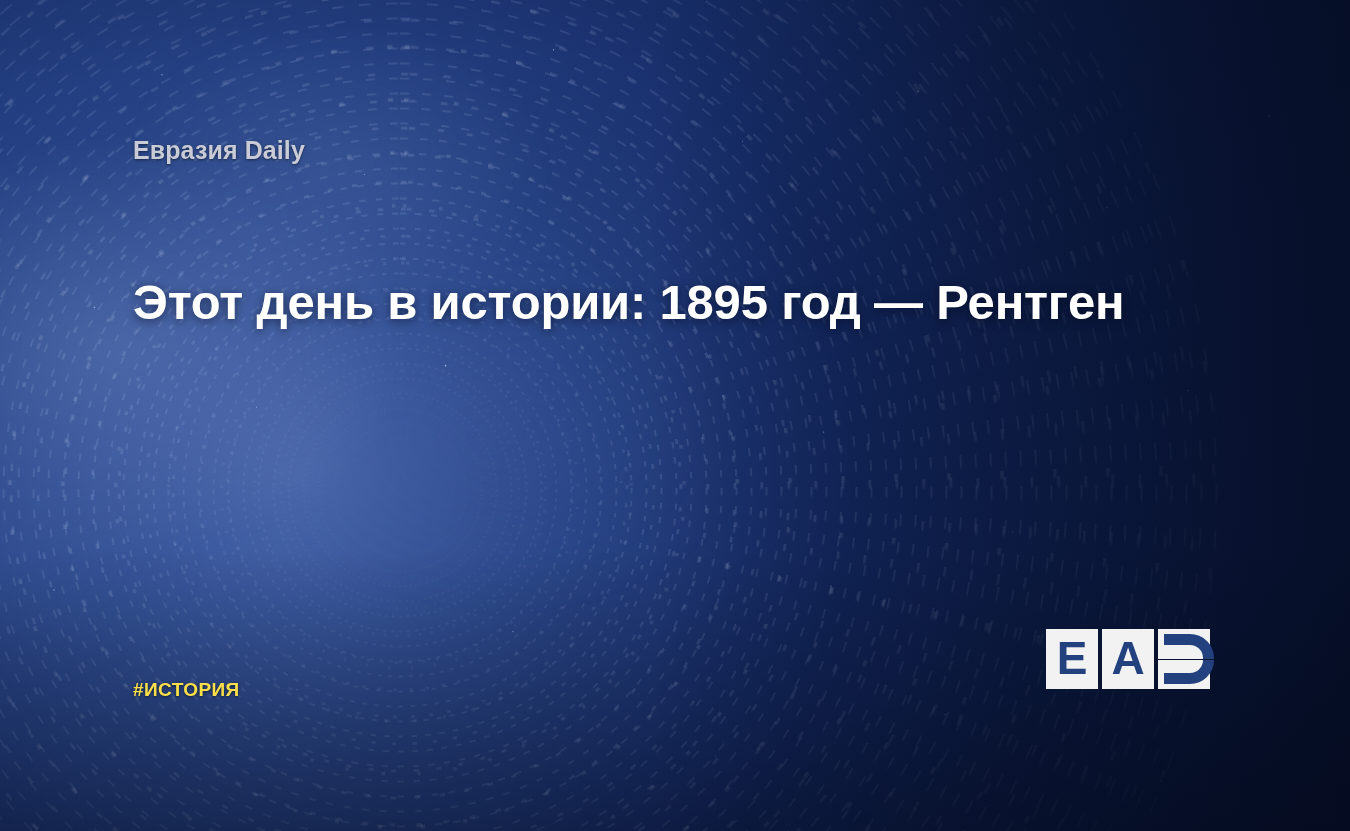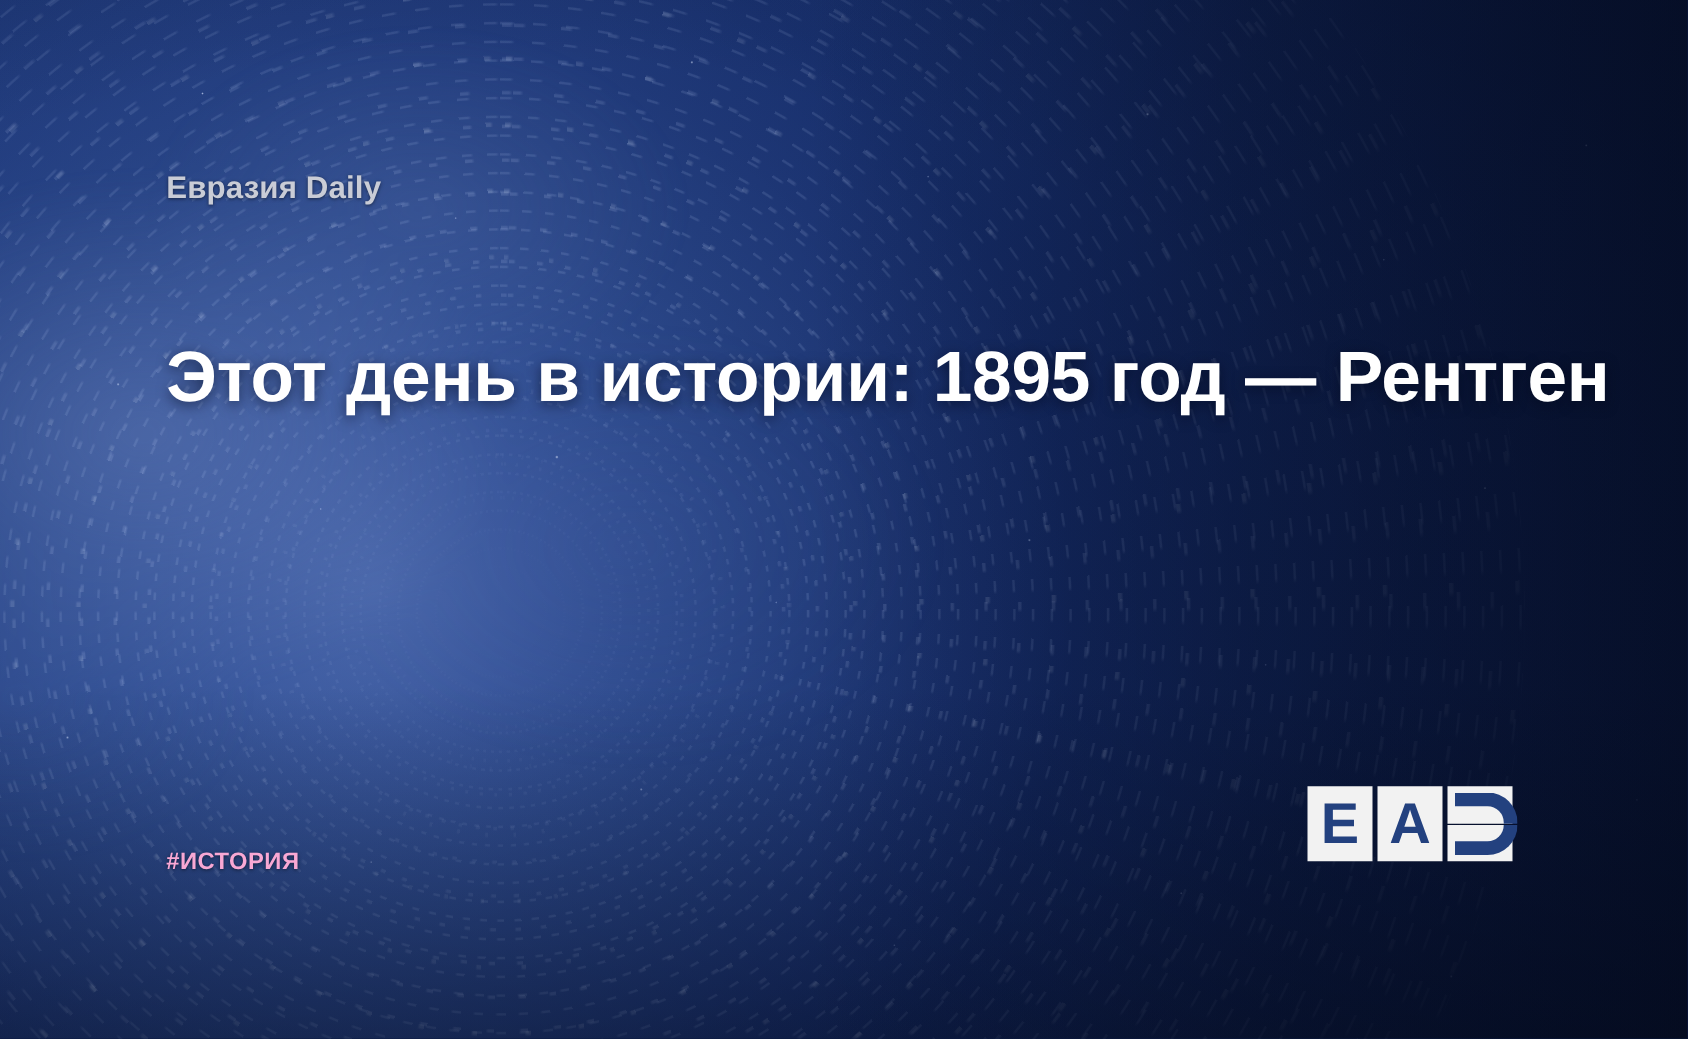--- a/index.html
+++ b/index.html
@@ -166,36 +166,36 @@
     letter-spacing:.1px;
     color:#c9ccd6;
     text-shadow:0 1px 3px rgba(0,0,0,.5);
     white-space:nowrap;
   }
 
   .headline {
     position:absolute;
     left:133px; top:263px;
     width:1110px;
-    font-size:57px;
+    font-size:49px;
     line-height:78px;
     font-weight:700;
     letter-spacing:-.2px;
     color:#ffffff;
     text-shadow:0 2px 10px rgba(2,8,26,.55);
   }
   .headline .hl-line { display:block; white-space:nowrap; }
 
   .tag {
     position:absolute;
     left:133px; top:679px;
     font-size:19px;
     font-weight:700;
     letter-spacing:.4px;
-    color:#f9a8d4;
+    color:#fde047;
     text-shadow:0 1px 3px rgba(0,0,0,.5);
     white-space:nowrap;
   }
 
   
   .ea-logo {
     position:absolute;
     left:1046px; top:629px;
     width:176px; height:60px;
   }

